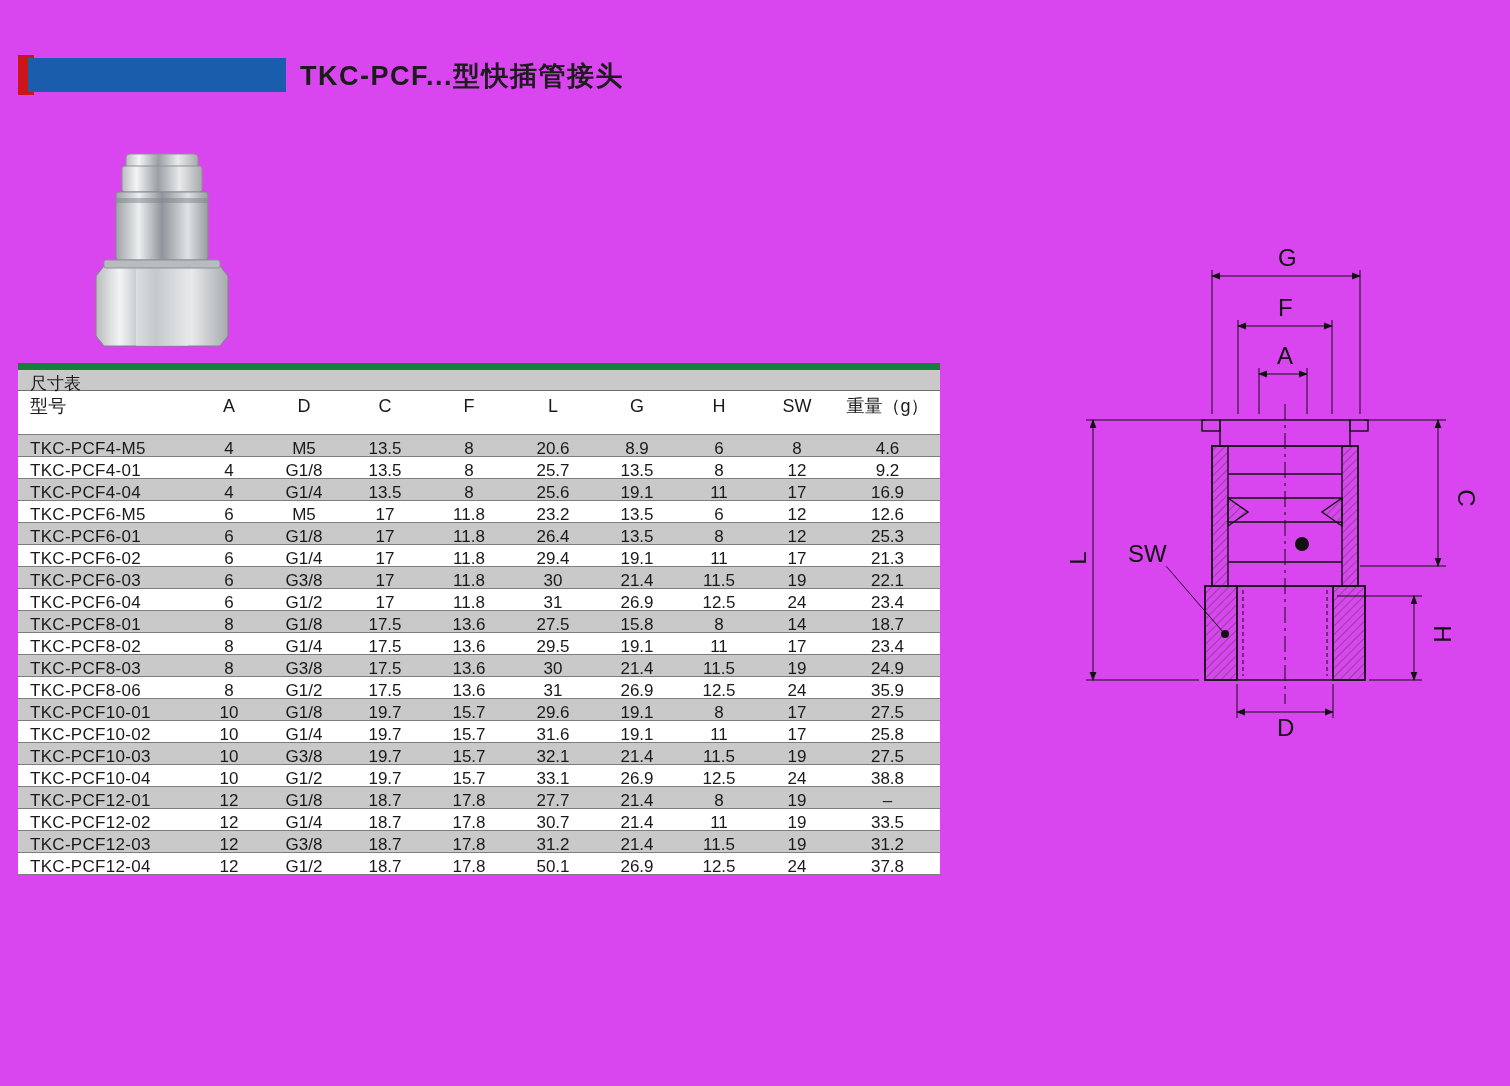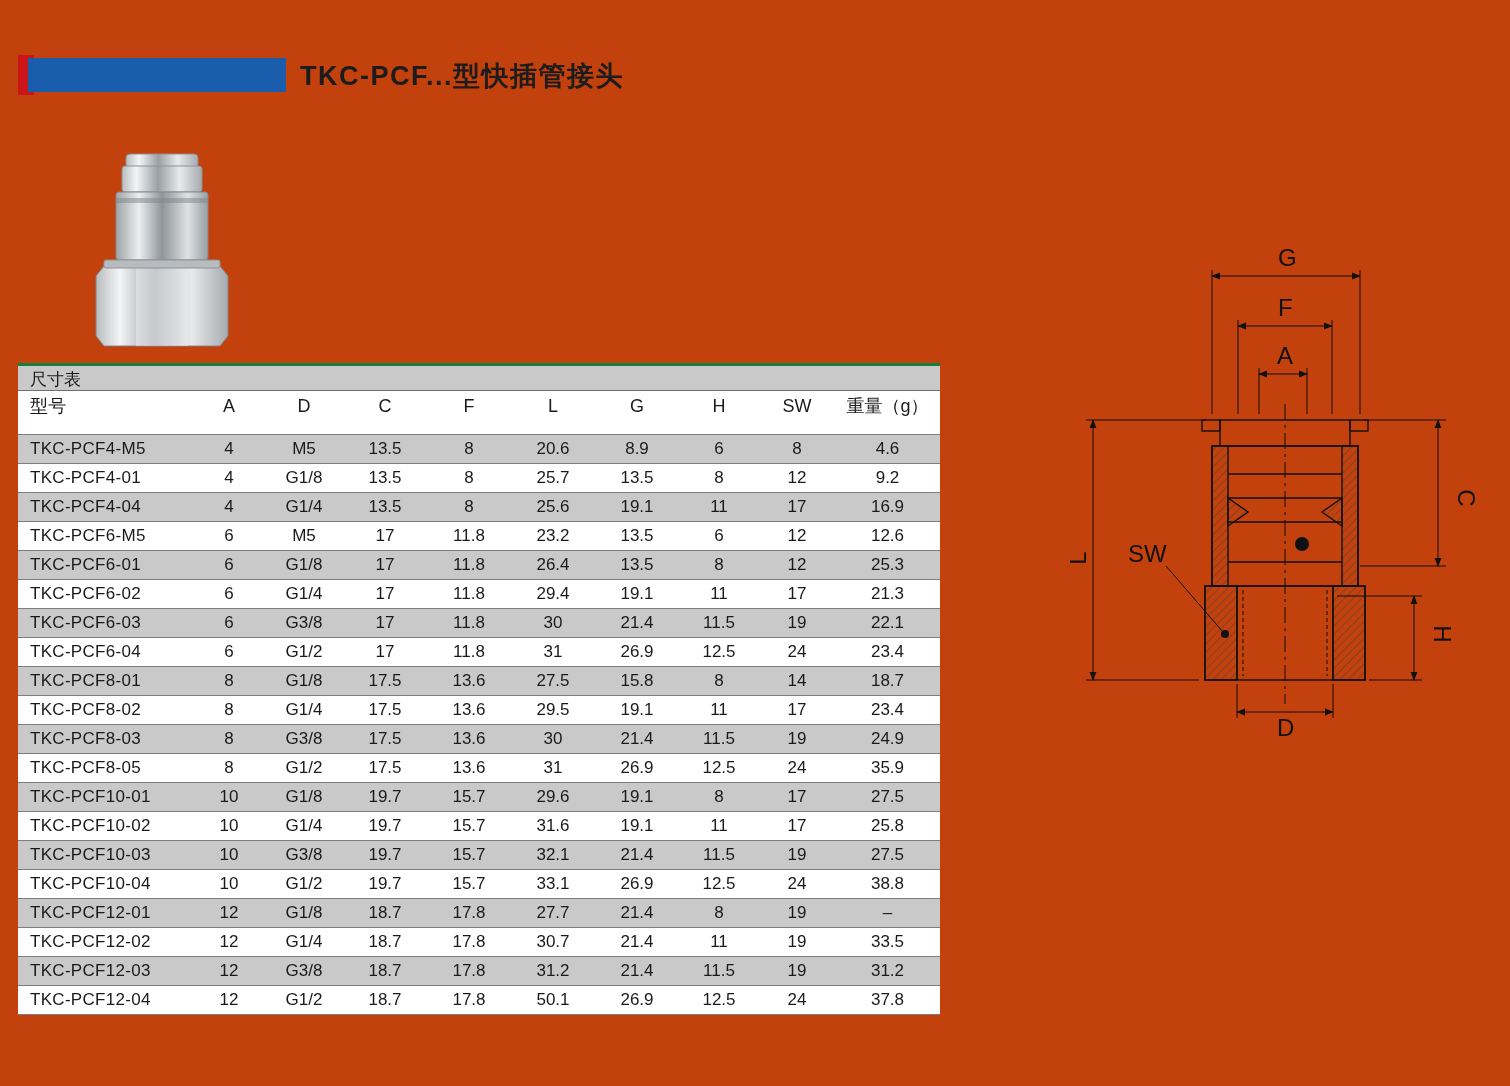--- a/index.html
+++ b/index.html
@@ -1,36 +1,36 @@
 <!DOCTYPE html>
 <html><head>
 <meta charset="utf-8">
 <style>
   * { margin:0; padding:0; box-sizing:border-box; }
   html,body { width:1510px; height:1086px; background:#ffffff;
     font-family:"Liberation Sans", sans-serif; color:#1a1a1a; overflow:hidden; }
-  .page { position:relative; width:1510px; height:1086px; background:#c2410c; }
+  .page { position:relative; width:1510px; height:1086px; background:#d946ef; }
 
   
   .banner { position:absolute; left:18px; top:55px; width:260px; height:42px; }
   .banner .red-bar { position:absolute; left:0; top:0; width:16px; height:40px; background:#cc1519; }
   .banner .blue-bar { position:absolute; left:10px; top:3px; width:258px; height:34px; background:#1a5dad; }
   .page-title { position:absolute; left:300px; top:58px; font-size:27px; font-weight:700;
     letter-spacing:1.5px; color:#1c1c1c; }
 
   
   .product-photo { position:absolute; left:78px; top:148px; width:170px; height:205px; }
 
   
   .size-table { position:absolute; left:18px; top:363px; width:922px; font-size:17px; }
   .t-caption { height:28px; line-height:28px; background:#c9c9c9; padding-left:12px;
-    border-top:3px solid #15803d; border-bottom:1px solid #6f6f6f; font-size:17px; }
+    border-top:7px solid #15803d; border-bottom:1px solid #6f6f6f; font-size:17px; }
   .trow { display:grid;
     grid-template-columns:175px 72px 78px 84px 84px 84px 84px 80px 76px 105px;
-    height:29px; line-height:28px; border-bottom:1px solid #7d7d7d; }
+    height:22px; line-height:28px; border-bottom:1px solid #7d7d7d; }
   .trow.header { background:#ffffff; font-size:18px; height:44px; line-height:30px; }
   .trow.even { background:#c9c9c9; }
   .trow.odd  { background:#ffffff; }
   .cell { text-align:center; white-space:nowrap; overflow:hidden; }
   .cell.col0 { text-align:left; padding-left:12px; letter-spacing:0.3px; }
 
   
   .tech-drawing { position:absolute; left:1070px; top:236px; width:420px; height:530px; }
   .tech-drawing svg { width:100%; height:100%; }
   .dim-label { font-family:"Liberation Sans", sans-serif; font-size:24px; fill:#111; }
@@ -218,21 +218,21 @@
           <div class="cell col2">G3/8</div>
           <div class="cell col3">17.5</div>
           <div class="cell col4">13.6</div>
           <div class="cell col5">30</div>
           <div class="cell col6">21.4</div>
           <div class="cell col7">11.5</div>
           <div class="cell col8">19</div>
           <div class="cell col9">24.9</div>
         </div>
         <div class="trow odd">
-          <div class="cell col0">TKC-PCF8-05</div>
+          <div class="cell col0">TKC-PCF8-06</div>
           <div class="cell col1">8</div>
           <div class="cell col2">G1/2</div>
           <div class="cell col3">17.5</div>
           <div class="cell col4">13.6</div>
           <div class="cell col5">31</div>
           <div class="cell col6">26.9</div>
           <div class="cell col7">12.5</div>
           <div class="cell col8">24</div>
           <div class="cell col9">35.9</div>
         </div>

